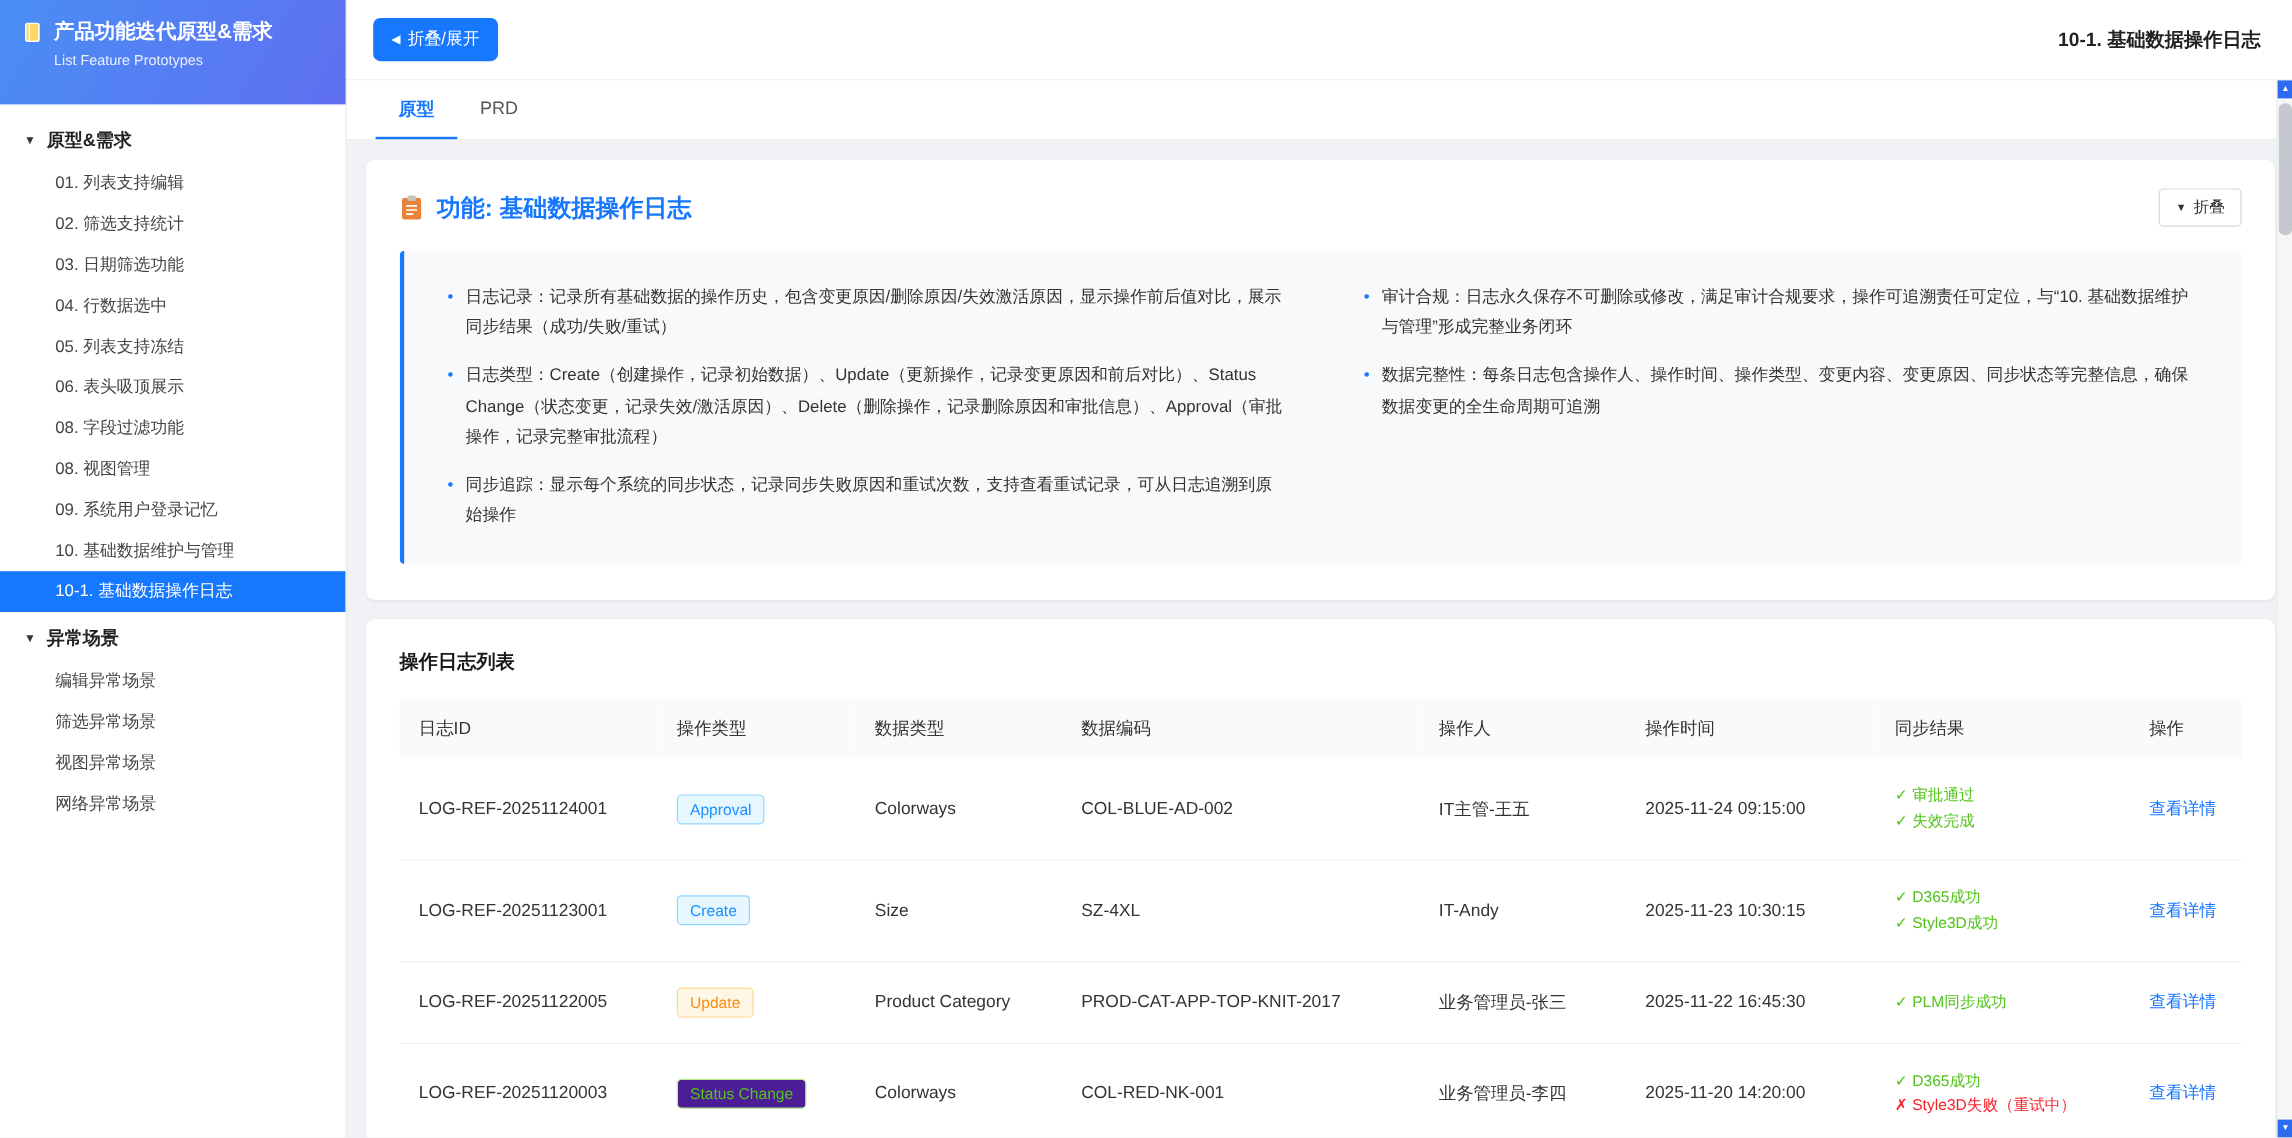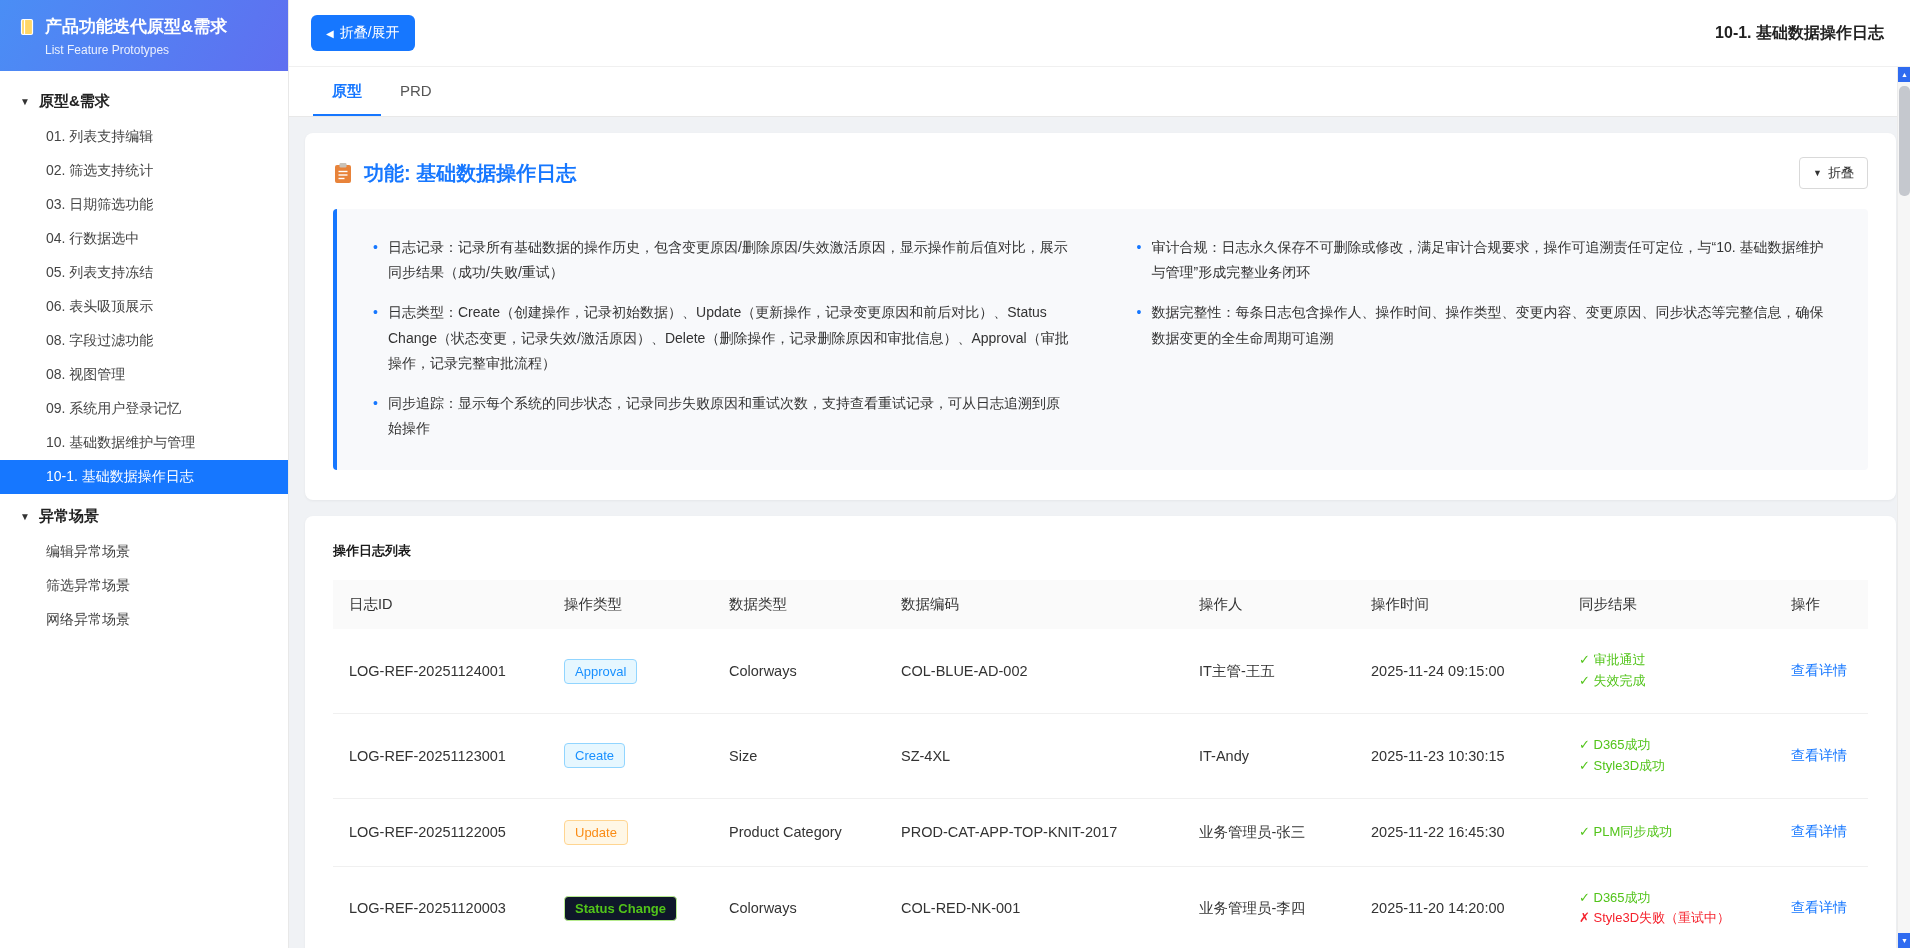--- a/index.html
+++ b/index.html
@@ -3,21 +3,21 @@
 <meta charset="utf-8">
 <style>
   * { margin:0; padding:0; box-sizing:border-box; }
   html,body { width:1910px; height:948px; overflow:hidden;
     font-family:"Liberation Sans","DejaVu Sans",sans-serif; background:#f0f2f5; color:#333; }
   .app { display:flex; height:100%; position:relative; }
 
   
   .sidebar { width:289px; flex-shrink:0; background:#fff; border-right:1px solid #e8e8e8;
     display:flex; flex-direction:column; }
-  .sidebar-header { background:linear-gradient(120deg,#4a8ef5,#5f6ff0); color:#fff; padding:15px 18px 14px; }
+  .sidebar-header { background:linear-gradient(120deg,#4a8ef5,#5f6ff0); color:#fff; padding:15px 18px 30px; }
   .sidebar-title-row { display:flex; align-items:center; gap:9px; font-size:17px; font-weight:bold; }
   .sidebar-subtitle { font-size:12px; color:rgba(255,255,255,.88); margin-top:5px; margin-left:27px; }
   .sidebar-nav { padding-top:8px; overflow:hidden; }
   .nav-section { display:flex; align-items:center; gap:9px; padding:13px 20px 9px; font-size:15px;
     font-weight:600; color:#222; cursor:pointer; }
   .tri { font-size:10px; color:#333; }
   .nav-item { padding:8px 33px 8px 46px; font-size:14px; color:#444; cursor:pointer;
     white-space:nowrap; overflow:hidden; text-overflow:ellipsis; }
   .nav-item.active { background:#1677ff; color:#fff; }
 
@@ -47,30 +47,30 @@
   .collapse-btn .tri { font-size:9px; }
   .feature-box { background:#f8f9fb; border-left:4px solid #1677ff; border-radius:4px;
     padding:26px 34px 14px; display:flex; gap:64px; }
   .bullets { flex:1; list-style:none; }
   .bullets li { position:relative; padding-left:17px; font-size:14px; line-height:1.8; color:#333;
     margin-bottom:15px; }
   .bullets li::before { content:"•"; position:absolute; left:2px; top:0; color:#1677ff; }
 
   
   .table-card { padding:26px 28px 10px; height:480px; }
-  .table-title { font-size:13px; font-weight:bold; color:#1a1a1a; margin-bottom:20px; }
+  .table-title { font-size:16px; font-weight:bold; color:#1a1a1a; margin-bottom:20px; }
   table { width:100%; border-collapse:collapse; table-layout:fixed; }
   thead th { background:#fafafa; text-align:left; font-size:14.5px; font-weight:400; color:#333;
     padding:15px 16px; white-space:nowrap; }
   tbody td { padding:21px 16px; font-size:14.5px; color:#333; border-bottom:1px solid #f0f0f0;
     vertical-align:middle; white-space:nowrap; overflow:hidden; }
   .badge { display:inline-block; border-radius:4px; padding:4px 10px; font-size:13px; border:1px solid; }
   .badge.blue   { color:#1890ff; border-color:#91d5ff; background:#e6f7ff; }
   .badge.orange { color:#fa8c16; border-color:#ffd591; background:#fff7e6; }
-  .badge.green  { color:#52c41a; border-color:#b7eb8f; background:#0f172a;font-weight:bold; }
+  .badge.green  { color:#52c41a; border-color:#b7eb8f; background:#4c1d95; }
   .sync-line { font-size:13px; line-height:1.6; }
   .sync-line.ok { color:#52c41a; }
   .sync-line.fail { color:#f5222d; }
   .link { color:#1677ff; font-size:14px; cursor:pointer; text-decoration:none;margin-top:16px; }
 
   
   .scrollbar { position:absolute; right:0; top:67px; bottom:0; width:13px; background:#f6f6f6;
     border-left:1px solid #ececec; }
   .sb-btn { position:absolute; left:0; width:13px; height:15px; background:#2f6bf0; color:#fff;
     font-size:7px; display:flex; align-items:center; justify-content:center; cursor:pointer; }
@@ -114,20 +114,21 @@
         <div class="nav-item">08. 视图管理</div>
         <div class="nav-item">09. 系统用户登录记忆</div>
         <div class="nav-item">10. 基础数据维护与管理</div>
         <div class="nav-item active">10-1. 基础数据操作日志</div>
         <div class="nav-section">
           <span class="tri">▼</span>
           <span>异常场景</span>
         </div>
         <div class="nav-item">编辑异常场景</div>
         <div class="nav-item">筛选异常场景</div>
+        <div class="nav-item">视图异常场景</div>
         <div class="nav-item">网络异常场景</div>
       </nav>
   </aside>
 
   <div class="main">
 
     <header class="topbar">
       <button class="toggle-btn">
         <span class="tri">◀</span>
         <span>折叠/展开</span>

